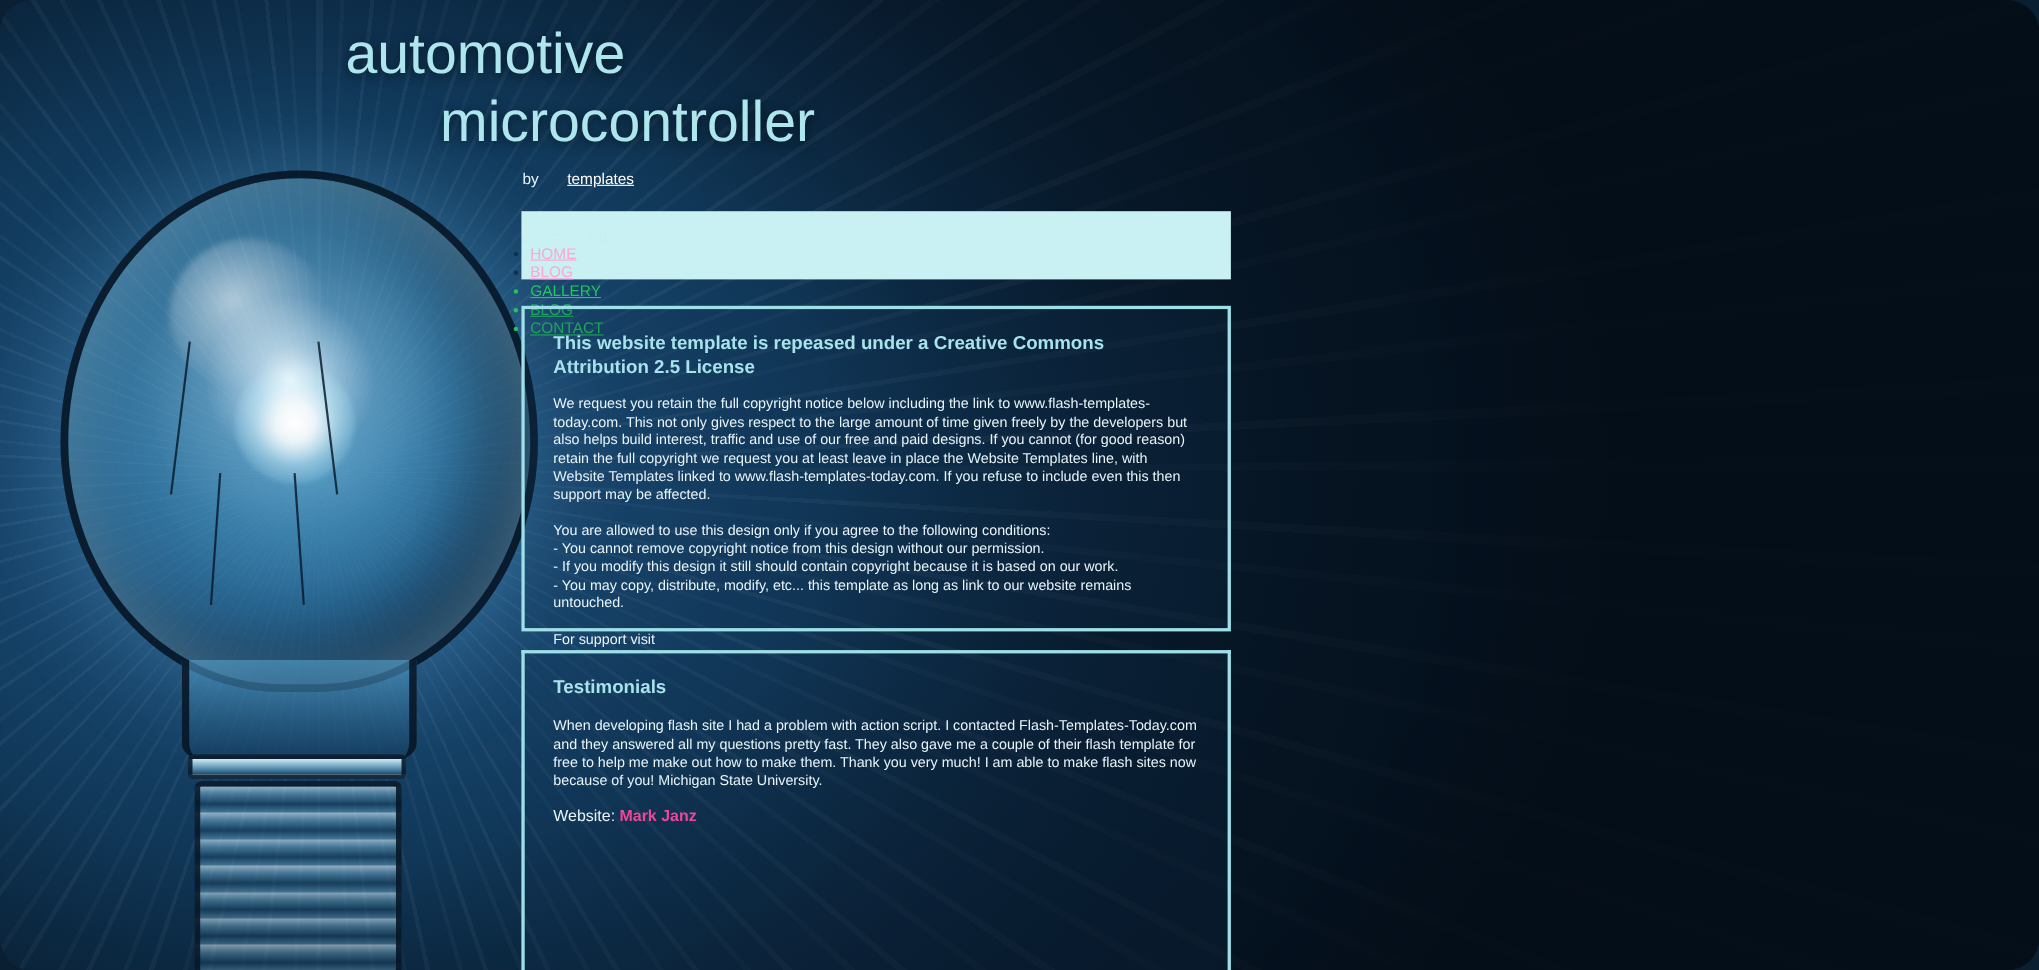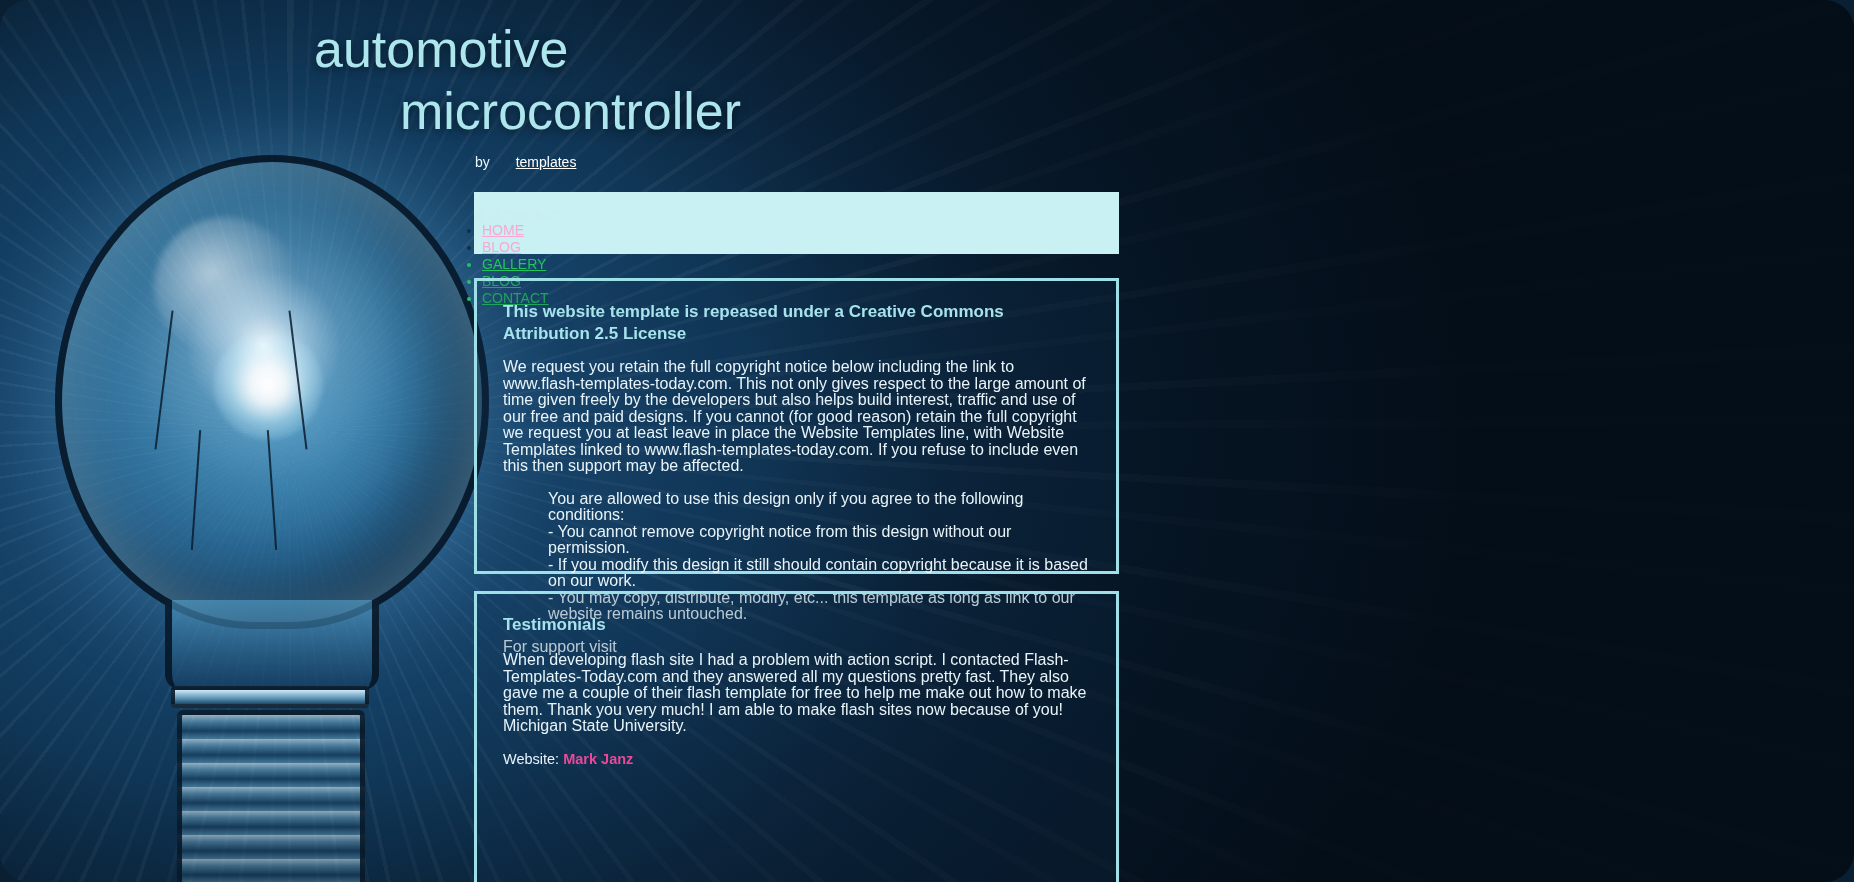--- a/index.html
+++ b/index.html
@@ -215,25 +215,25 @@
   .panel-inner { padding: 20px 24px 0 26px; }
   .panel h2 {
     margin: 0 0 14px 0;
     font-size: 17px;
     line-height: 22px;
     color: #a7e3ec;
     font-weight: bold;
   }
   .panel p {
     margin: 0 0 16px 0;
-    font-size: 16px;
+    font-size: 13px;
     line-height: 16.5px;
     color: #e8f4f9;
   }
-  .panel p.tight { line-height: 16.5px; margin-left: 45px; }
+  .panel p.tight { line-height: 16.5px; }
   .panel .author {
     margin: 0;
     font-size: 14.5px;
     color: #e8f4f9;
   }
   .panel .author b { color: #ec4899; }
   .panel h2.testi-title { margin-bottom: 16px; }
 </style>
 </head>
 <body>

